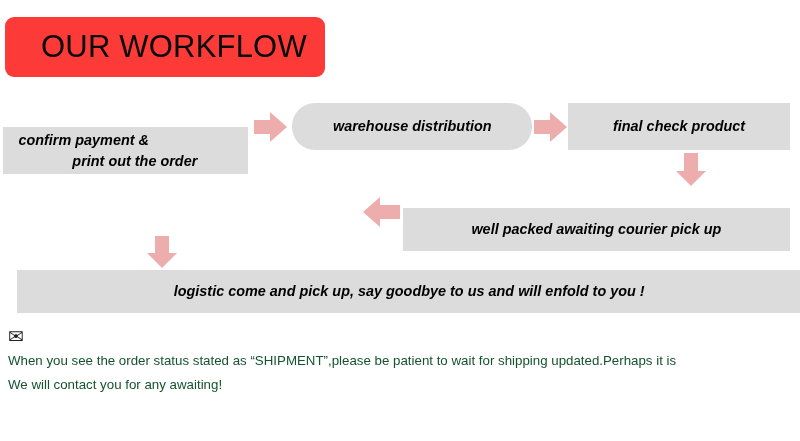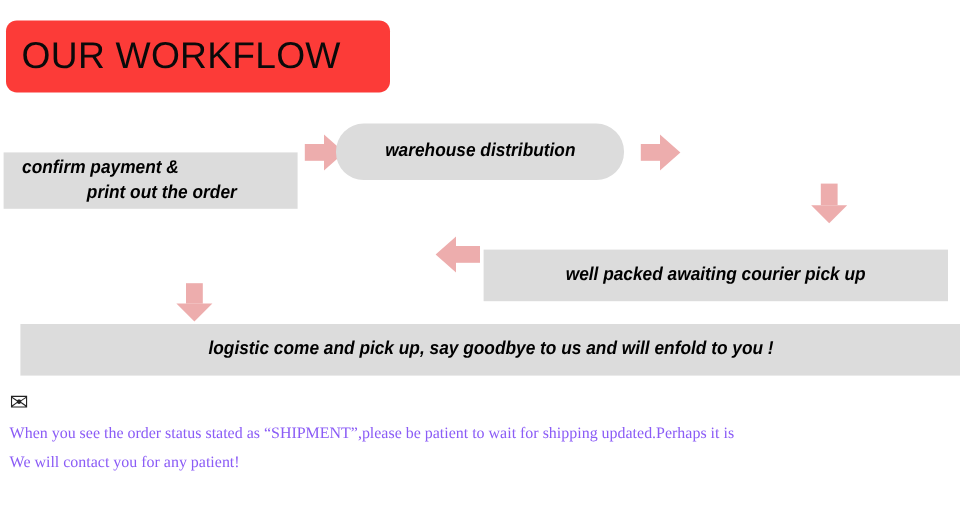--- a/index.html
+++ b/index.html
@@ -27,21 +27,21 @@
     position: absolute;
     left: 5px;
     top: 17px;
     width: 320px;
     height: 60px;
     background: #FC3B38;
     border-radius: 9px;
     display: flex;
     align-items: center;
     box-sizing: border-box;
-    padding-left: 13px;
+    padding-left: 36px;
   }
   .title-text {
     font-family: "Liberation Sans", sans-serif;
     font-size: 31px;
     font-weight: 400;
     color: #0a0a0a;
     letter-spacing: 0.2px;
     white-space: nowrap;
   }
 
@@ -63,21 +63,21 @@
     line-height: 1.35;
     white-space: pre-line;
     transform: scaleX(0.93);
   }
 
   
   .box-1 { left: 3px;   top: 103px; width: 245px; height: 47px; justify-content: flex-start; margin-top: 24px; }
   .box-1 .box-label { padding-left: 9px; text-align: left; }
   .box-1 .line-2 { padding-left: 58px; display: block; }
 
-  .box-2 { left: 280px; top: 103px; width: 240px; height: 47px; border-radius: 23px; }
+  .box-2 { left: 292px; top: 103px; width: 240px; height: 47px; border-radius: 23px; }
   .box-3 { left: 568px; top: 103px; width: 222px; height: 47px; }
   .box-4 { left: 3px;   top: 190px; width: 355px; height: 43px; }
   .box-5 { left: 403px; top: 190px; width: 387px; height: 43px; margin-top: 18px; }
   .box-6 { left: 17px;   top: 270px; width: 785px; height: 43px; }
 
   
   .arrow {
     position: absolute;
   }
   .arrow-right, .arrow-left {
@@ -138,23 +138,23 @@
     width: 786px;
   }
   .envelope-icon {
     font-size: 19px;
     line-height: 20px;
     color: #222222;
     display: block;
     height: 22px;
   }
   .footer-line {
-    font-family: Liberation Serif, serif;
+    font-family: Liberation Sans, sans-serif;
     font-size: 13.3px;
-    color: #8b5cf6;
+    color: #14532d;
     line-height: 24px;
     white-space: nowrap;
     display: block;
   }
 </style>
 </head>
 <body>
 
 <div class="canvas">
 
@@ -173,20 +173,23 @@
 
   <div class="flow-box box-2">
     <span class="box-label">warehouse distribution</span>
   </div>
 
   <div class="arrow arrow-right arrow-r2">
     <span class="shaft"></span>
     <span class="head"></span>
   </div>
 
+  <div class="flow-box box-3">
+    <span class="box-label">final check product</span>
+  </div>
 
   <div class="arrow arrow-down arrow-d1">
     <span class="shaft"></span>
     <span class="head"></span>
   </div>
 
 
   <div class="arrow arrow-left arrow-l1">
     <span class="head"></span>
     <span class="shaft"></span>
@@ -201,16 +204,16 @@
     <span class="head"></span>
   </div>
 
   <div class="flow-box box-6">
     <span class="box-label">logistic come and pick up,   say goodbye to us and will enfold to you !</span>
   </div>
 
   <div class="footer">
     <span class="envelope-icon">✉</span>
     <span class="footer-line">When you see the order status stated as “SHIPMENT”,please be patient to wait for shipping updated.Perhaps it is</span>
-    <span class="footer-line">We will contact you for any patient!</span>
+    <span class="footer-line">We will contact you for any awaiting!</span>
   </div>
 
 </div>
 
 </body></html>

